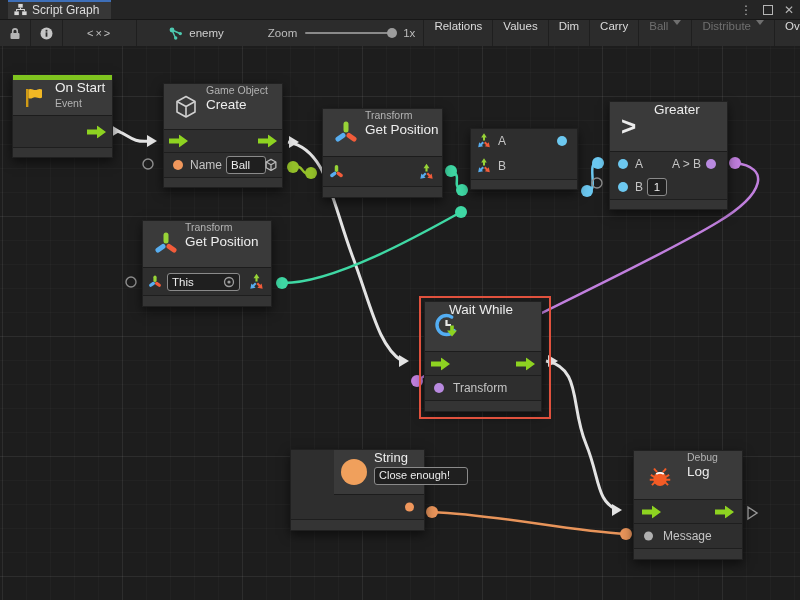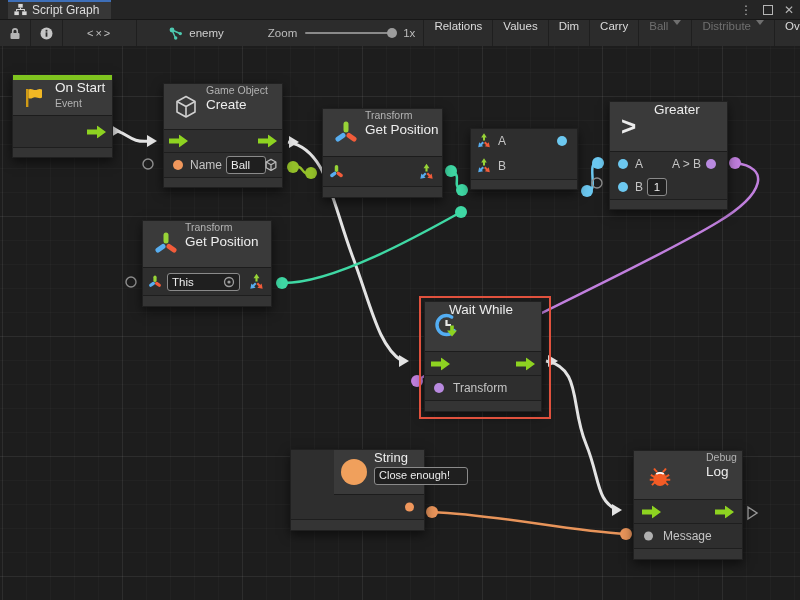--- a/index.html
+++ b/index.html
@@ -479,21 +479,21 @@
           <span class="field" style="position:static;transform:none;display:flex;width:84px;margin-top:1px;font-size:11px;">Close enough!</span>
         </div>
       </div>
       <div class="n-row" style="height:24px;">
         <span class="dot orange" style="right:10px;width:9px;height:9px;"></span>
       </div>
       <div class="n-foot" style="height:10px;"></div>
     </div>
 
     <div class="node" style="left:633px;top:404px;width:110px;">
-      <div class="n-head" style="height:48px;padding-left:72px;">
+      <div class="n-head" style="height:48px;padding-left:53px;">
         <svg class="n-icon" style="left:12px;top:11px;" width="28" height="28" viewBox="0 0 26 26">
           <g stroke="#f35b25" stroke-width="1.8" fill="none">
             <path d="M7.5 6 q1.5 2.5 3 3.2 M18.5 6 q-1.5 2.5 -3 3.2"></path>
             <path d="M4.5 12 L8 14 M3.5 16.5 L8 16.5 M5.5 21.5 L8.5 18.5"></path>
             <path d="M21.5 12 L18 14 M22.5 16.5 L18 16.5 M20.5 21.5 L17.5 18.5"></path>
           </g>
           <ellipse cx="13" cy="16" rx="6.2" ry="6.4" fill="#f35b25"></ellipse>
           <path d="M9.5 11.2 a4.6 3.4 0 0 1 7 0" stroke="#ffffff" stroke-width="1.6" fill="none"></path>
         </svg>
         <div class="n-titles">

